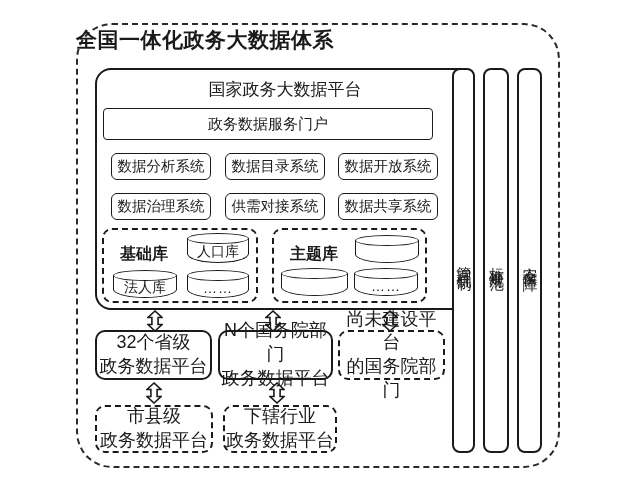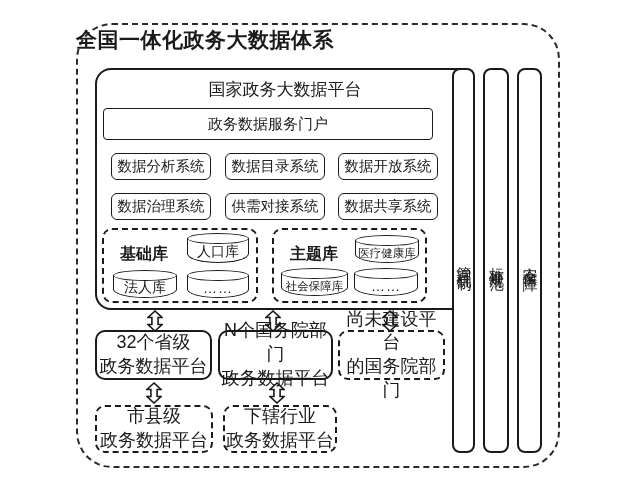--- a/index.html
+++ b/index.html
@@ -87,26 +87,24 @@
         <div class="cyl-body"></div>
         <div class="cyl-label dots">……</div>
       </div>
     </div>
 
     <div class="lib-box" style="left:175px;top:158px;width:155px">
       <div class="lib-label">主题库</div>
       <div class="cyl" style="left:81px;top:5px;width:64px;height:28px">
         <div class="cyl-top"></div>
         <div class="cyl-body"></div>
-        <div class="cyl-label sm">医疗健康库</div>
       </div>
       <div class="cyl" style="left:7px;top:38px;width:67px;height:28px">
         <div class="cyl-top"></div>
         <div class="cyl-body"></div>
-        <div class="cyl-label sm">社会保障库</div>
       </div>
       <div class="cyl" style="left:80px;top:38px;width:64px;height:28px">
         <div class="cyl-top"></div>
         <div class="cyl-body"></div>
         <div class="cyl-label dots">……</div>
       </div>
     </div>
   </div>
 
   <div class="pillar" style="left:452px;width:23px">

